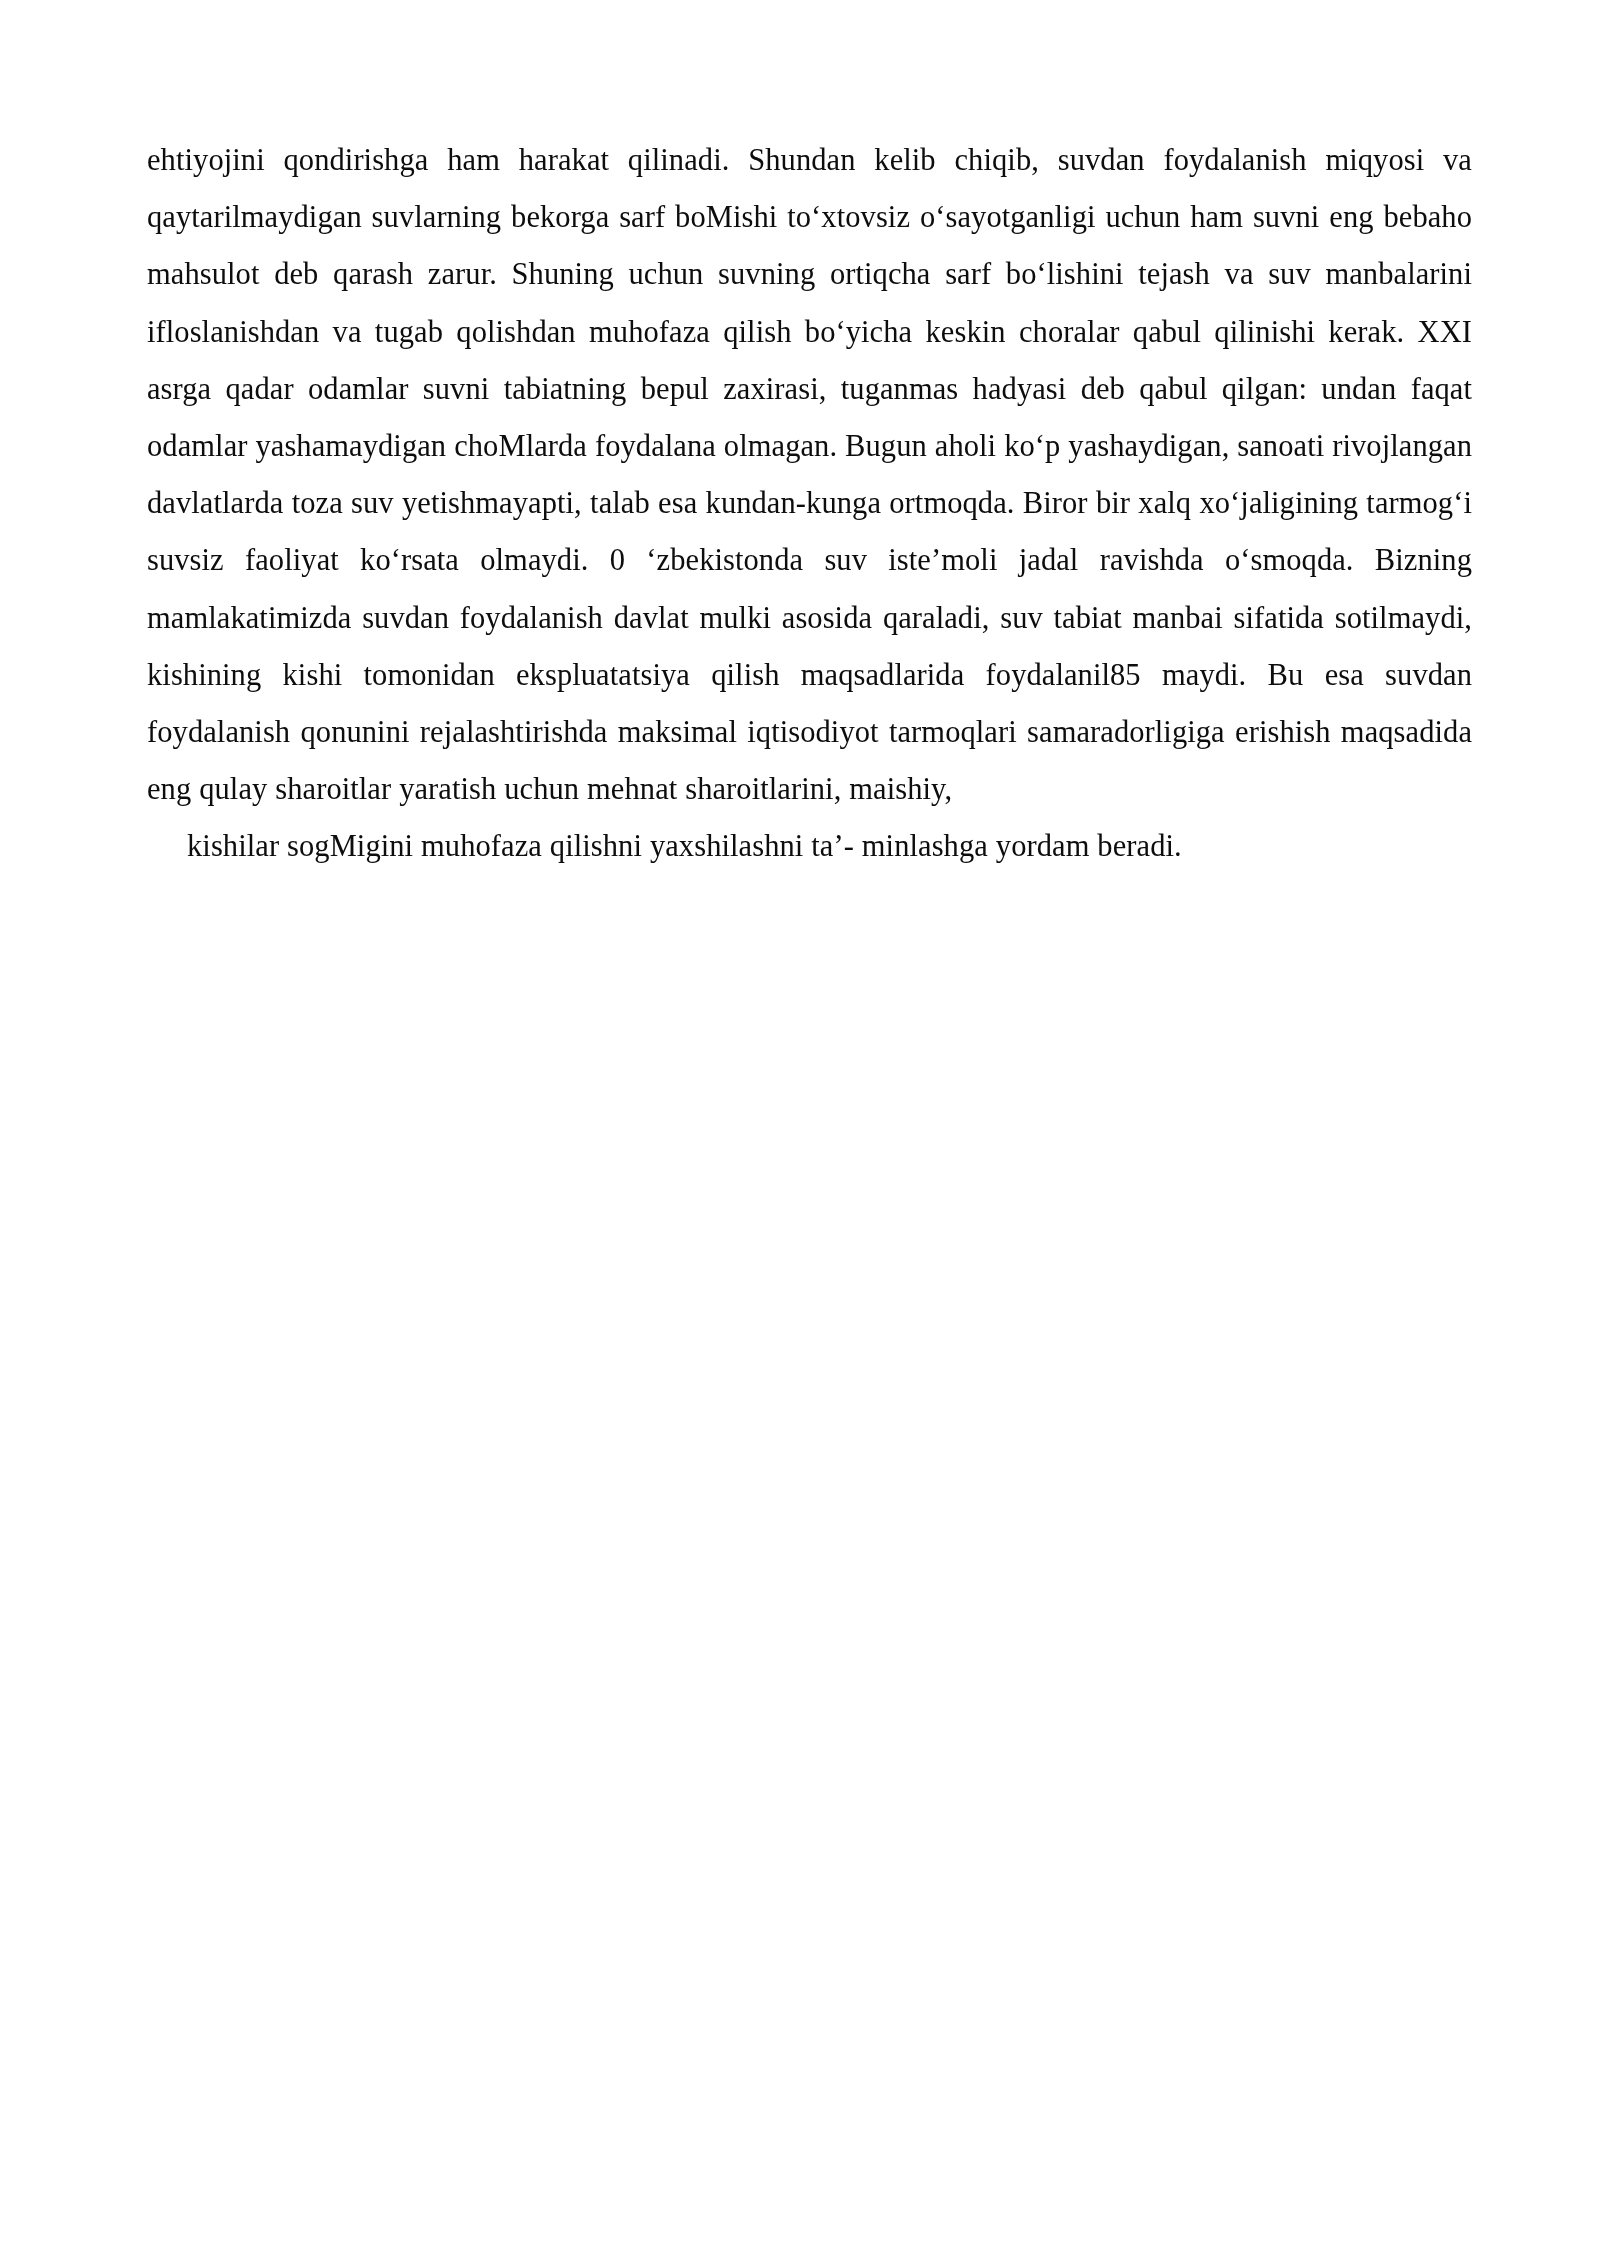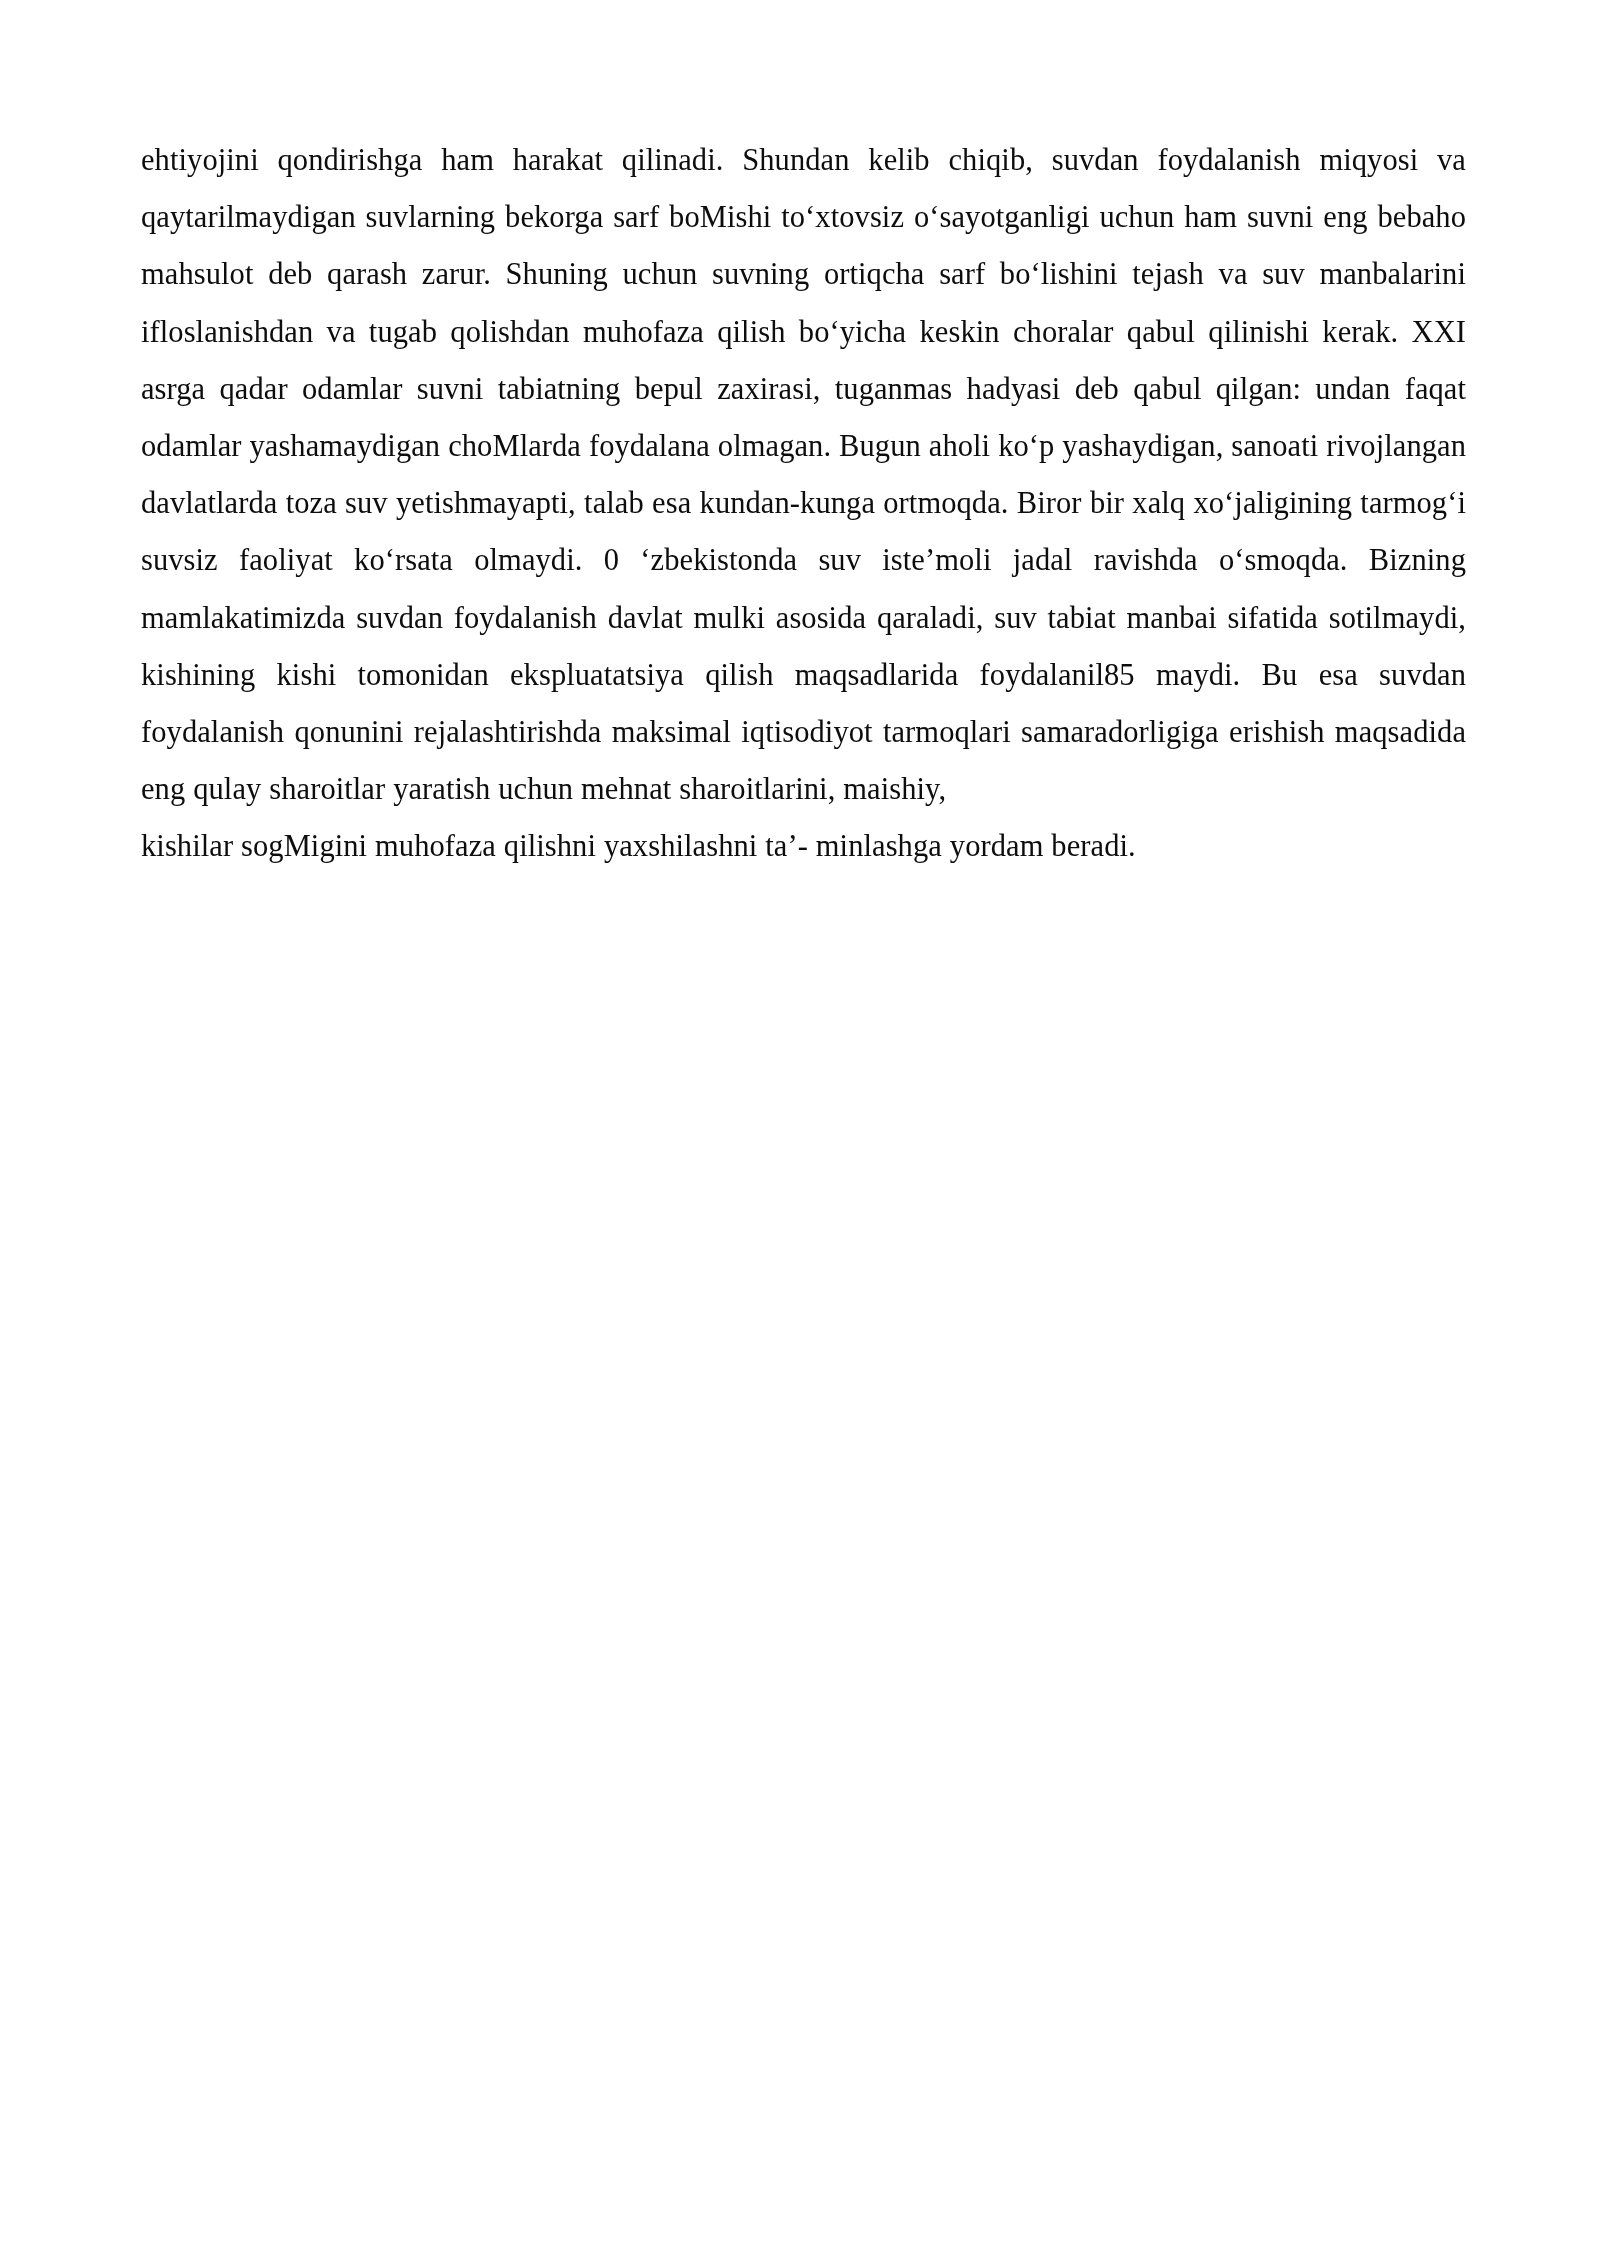--- a/index.html
+++ b/index.html
@@ -17,21 +17,21 @@
   .page {
     position: relative;
     width: 1600px;
     height: 2262px;
     background: #ffffff;
     box-sizing: border-box;
     overflow: hidden;
   }
   .text-block {
     position: absolute;
-    left: 141px;
+    left: 147px;
     top: 132px;
     width: 1325px;
   }
   .para {
     margin: 0;
     text-align: justify;
     text-justify: inter-word;
     font-size: 30.5px;
     line-height: 57.2px;
     letter-spacing: 0.08px;
@@ -42,20 +42,21 @@
   }
   
   .para::after {
     content: "";
     display: inline-block;
     width: 100%;
   }
   .para .last-line {
     display: block;
     text-align: left;
+    margin-left: 40px;
   }
 </style>
 </head>
 <body>
 
 <div class="page">
   <div class="text-block">
     <p class="para"><span>ehtiyojini qondirishga ham harakat qilinadi. Shundan kelib chiqib, suvdan foydalanish miqyosi va qaytarilmaydigan suvlarning bekorga sarf boMishi to‘xtovsiz o‘sayotganligi uchun ham suvni eng bebaho mahsulot deb qarash zarur. Shuning uchun suvning ortiqcha sarf bo‘lishini tejash va suv manbalarini ifloslanishdan va tugab qolishdan muhofaza qilish bo‘yicha keskin choralar qabul qilinishi kerak. XXI asrga qadar odamlar suvni tabiatning bepul zaxirasi, tuganmas hadyasi deb qabul qilgan: undan faqat odamlar yashamaydigan choMlarda foydalana olmagan. Bugun aholi ko‘p yashaydigan, sanoati rivojlangan davlatlarda toza suv yetishmayapti, talab esa kundan-kunga ortmoqda. Biror bir xalq xo‘jaligining tarmog‘i suvsiz faoliyat ko‘rsata olmaydi. 0 ‘zbekistonda suv iste’moli jadal ravishda o‘smoqda. Bizning mamlakatimizda suvdan foydalanish davlat mulki asosida qaraladi, suv tabiat manbai sifatida sotilmaydi, kishining kishi tomonidan ekspluatatsiya qilish maqsadlarida foydalanil85 maydi. Bu esa suvdan foydalanish qonunini rejalashtirishda maksimal iqtisodiyot tarmoqlari samaradorligiga erishish maqsadida eng qulay sharoitlar yaratish uchun mehnat sharoitlarini, maishiy,</span><span class="last-line">kishilar sogMigini muhofaza qilishni yaxshilashni ta’- minlashga yordam beradi.</span></p>
   </div>
 </div>

